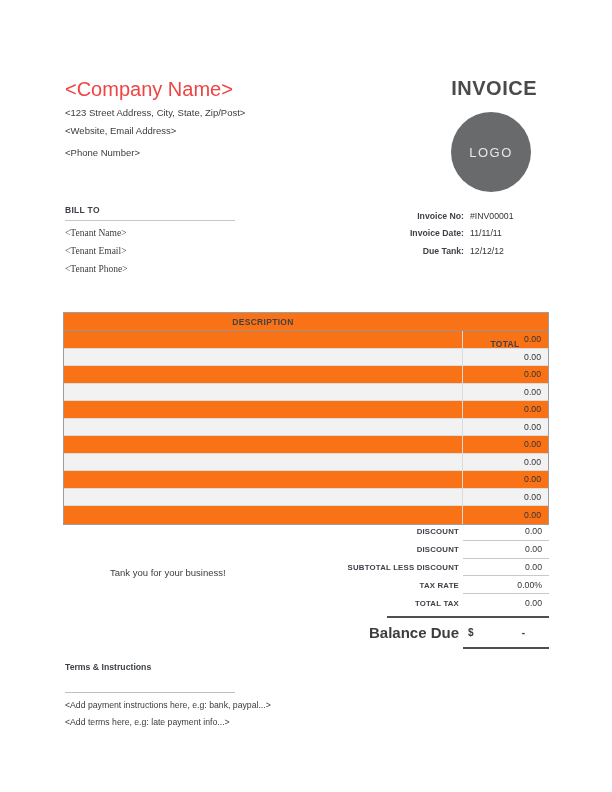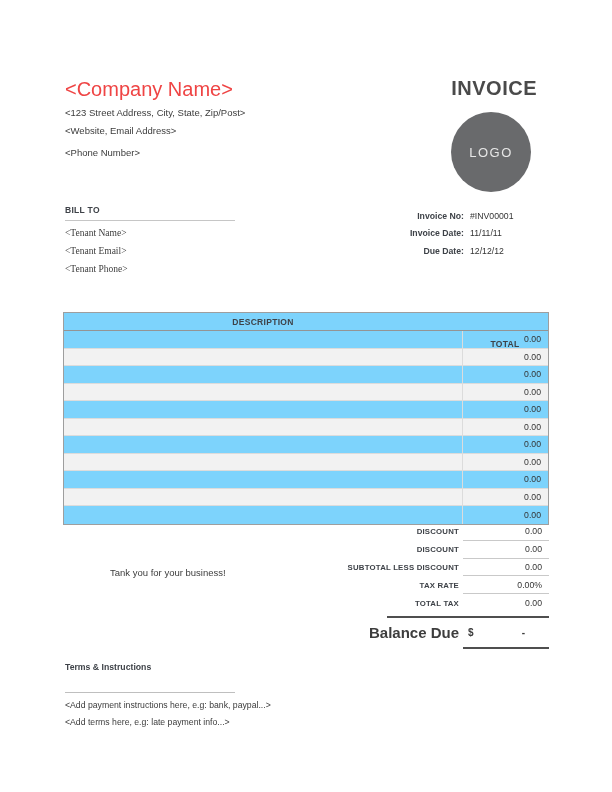--- a/index.html
+++ b/index.html
@@ -27,21 +27,21 @@
   .billto-lines { margin-top: 3px; font-family: Liberation Serif, serif; }
   .billto-lines div { font-size: 9.5px; line-height: 18px; color: #3c3c3c; }
 
   
   .meta { position: absolute; top: 207px; right: 64px; }
   .meta-row { display: flex; height: 17.5px; align-items: center; }
   .meta-label { flex: 1; text-align: right; font-size: 8.7px; font-weight: bold; color: #3e4248; }
   .meta-value { width: 84px; text-align: left; padding-left: 6px; font-size: 8.7px; color: #333; }
 
   
-  .items-table { position: absolute; left: 63px; top: 312px; width: 486px; border: 1px solid #9e9e9e; background: #7dd3fc; }
+  .items-table { position: absolute; left: 63px; top: 312px; width: 486px; border: 1px solid #9e9e9e; background: #f97316; }
   .thead { display: flex; height: 18px; align-items: center; border-bottom: 1px solid #949494;
            font-size: 8.5px; font-weight: bold; color: #3e4248; letter-spacing: 0.3px; }
   .thead .desc-h { flex: 1; text-align: center; }
   .thead .total-h { width: 86px; text-align: center; margin-top: 44px; }
   .trow { display: flex; height: 17.5px; border-bottom: 1px solid #dcdcdc; font-size: 8.7px; color: #333; }
   .trow:last-child { border-bottom: none; }
   .trow:nth-child(even) { background: #f2f2f2; }
   .trow .desc-c { flex: 1; }
   .trow .total-c { width: 86px; border-left: 1px solid #dcdcdc; display: flex; align-items: center;
                    justify-content: flex-end; padding-right: 7px; }
@@ -104,21 +104,21 @@
   <div class="meta">
       <div class="meta-row">
       <div class="meta-label">Invoice No:</div>
       <div class="meta-value">#INV00001</div>
     </div>
       <div class="meta-row">
       <div class="meta-label">Invoice Date:</div>
       <div class="meta-value">11/11/11</div>
     </div>
       <div class="meta-row">
-      <div class="meta-label">Due Date:</div>
+      <div class="meta-label">Due Tank:</div>
       <div class="meta-value">12/12/12</div>
     </div>
     </div>
 
   <div class="items-table">
     <div class="thead">
       <div class="desc-h">DESCRIPTION</div>
       <div class="total-h">TOTAL</div>
     </div>
     <div class="tbody">

